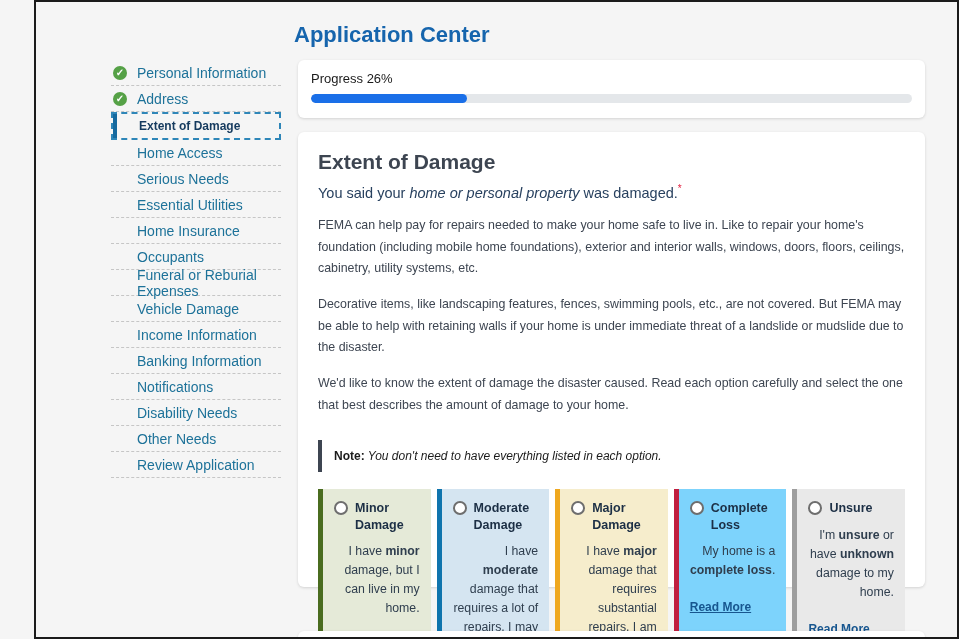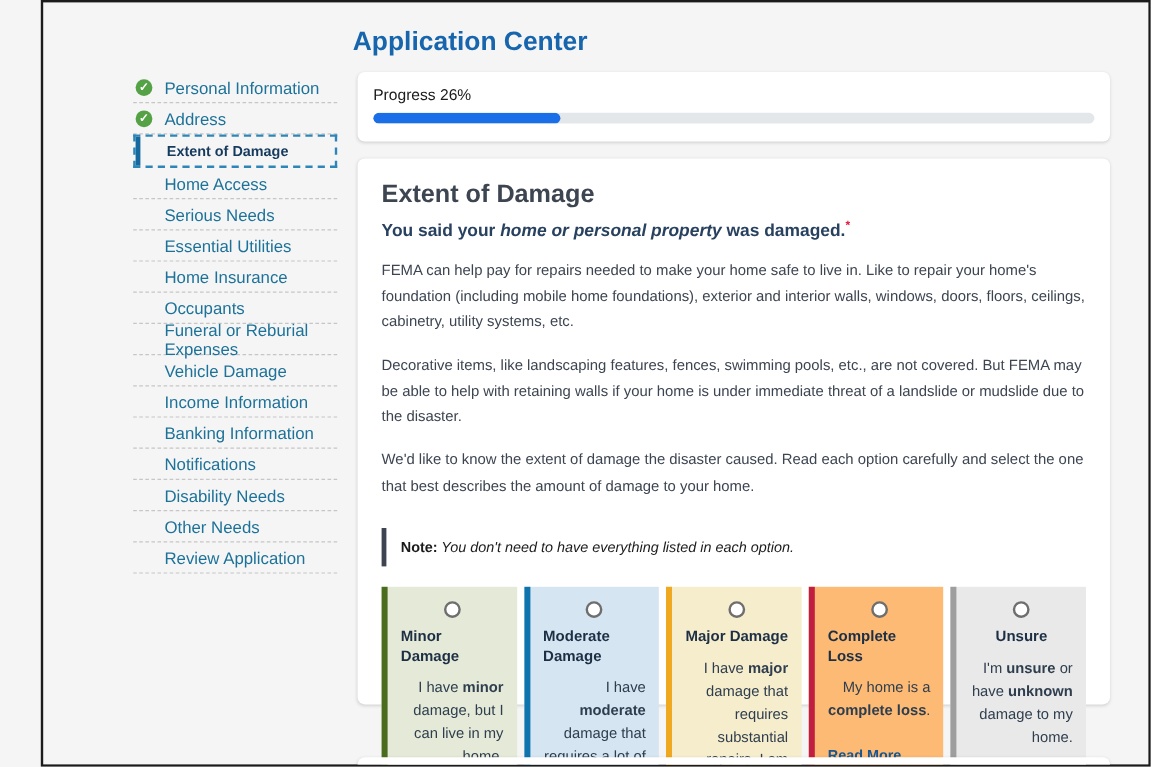--- a/index.html
+++ b/index.html
@@ -23,31 +23,31 @@
   
   .panel { position:absolute; left:262px; width:627px; background:#fff; border-radius:6px;
            box-shadow:0 1px 3px rgba(0,0,0,.14); }
   .progress-panel { top:58px; height:58px; padding:11px 13px; }
   .progress-label { font-size:13px; color:#1b1b1b; margin-bottom:8px; }
   .progress-track { width:100%; height:9px; border-radius:5px; background:#e4e7ea; overflow:hidden; }
   .progress-fill { height:100%; border-radius:5px; background:#1a6fe8; }
 
   .main-panel { top:130px; height:455px; padding:18px 20px 20px; }
   .main-heading { font-size:21px; font-weight:bold; color:#3d4551; margin-bottom:9px; }
-  .subtitle { font-size:14.5px; font-weight:700; color:#28415f; }
+  .subtitle { font-size:14.5px; font-weight:400; color:#28415f; }
   .subtitle .it { font-style:italic; }
   .subtitle .req { color:#e31c3d; font-size:10px; vertical-align:super; }
   .para { font-size:12.4px; line-height:1.75; color:#3d4551; margin-top:14px; }
   .note { margin-top:24px; border-left:4px solid #3d4551; padding:9px 0 9px 12px; font-size:12px; color:#1b1b1b; }
   .note .note-label { font-weight:bold; }
   .note .note-text { font-style:italic;text-align:right; }
 
   .options-row { display:flex; gap:6px; margin-top:17px; align-items:flex-start; }
   .opt-card { flex:1; min-height:150px; border-left:5px solid #999; padding:11px 11px 14px; display:flex; flex-direction:column; cursor:pointer; }
-  .opt-head { display:flex; gap:7px; align-items:center;flex-direction:column; }
+  .opt-head { display:flex; gap:7px; align-items:flex-start; }
   .radio { width:14px; height:14px; border:2px solid #6e6e6e; border-radius:50%; background:#fff; flex:0 0 14px; margin-top:1px; }
   .opt-title { font-size:12.5px; font-weight:bold; color:#1c2f45; line-height:1.3; }
   .opt-desc { margin-top:9px; font-size:12.3px; line-height:1.55; color:#2f3e4e;text-align:right; }
   .read-more { margin-top:20px; font-size:12px; font-weight:bold; color:#17568f; text-decoration:underline; width:max-content; cursor:pointer; }
 
   .footer-panel { top:629px; height:39px; padding:8px 14px; display:flex; align-items:flex-start; justify-content:flex-end; }
   .btn { font-family:"Liberation Sans", sans-serif; font-size:12px; font-weight:bold; border-radius:4px; padding:5px 13px; cursor:pointer; }
   .btn.outline { background:#fff; color:#1a6fa8; border:1.5px solid #1a6fa8; }
   .btn.solid { background:#0d6cab; color:#fff; border:1.5px solid #0d6cab; }
   .btn-group { display:flex; gap:8px; }
@@ -146,21 +146,21 @@
           </div>
           <p class="opt-desc">I have <strong>moderate</strong> damage that requires a lot of repairs. I may not be able to live in my home.</p>
         </div>
         <div class="opt-card" style="background: rgb(246, 237, 204); border-left-color: rgb(239, 168, 31);">
           <div class="opt-head">
             <span class="radio"></span>
             <span class="opt-title">Major Damage</span>
           </div>
           <p class="opt-desc">I have <strong>major</strong> damage that requires substantial repairs. I am not able to live in my home.</p>
         </div>
-        <div class="opt-card" style="background: #fdba74; border-left-color: rgb(192, 31, 63);">
+        <div class="opt-card" style="background: #7dd3fc; border-left-color: rgb(192, 31, 63);">
           <div class="opt-head">
             <span class="radio"></span>
             <span class="opt-title">Complete Loss</span>
           </div>
           <p class="opt-desc">My home is a <strong>complete loss</strong>.</p>
           <a class="read-more">Read More</a>
         </div>
         <div class="opt-card" style="background: rgb(233, 233, 233); border-left-color: rgb(158, 158, 158);">
           <div class="opt-head">
             <span class="radio"></span>

